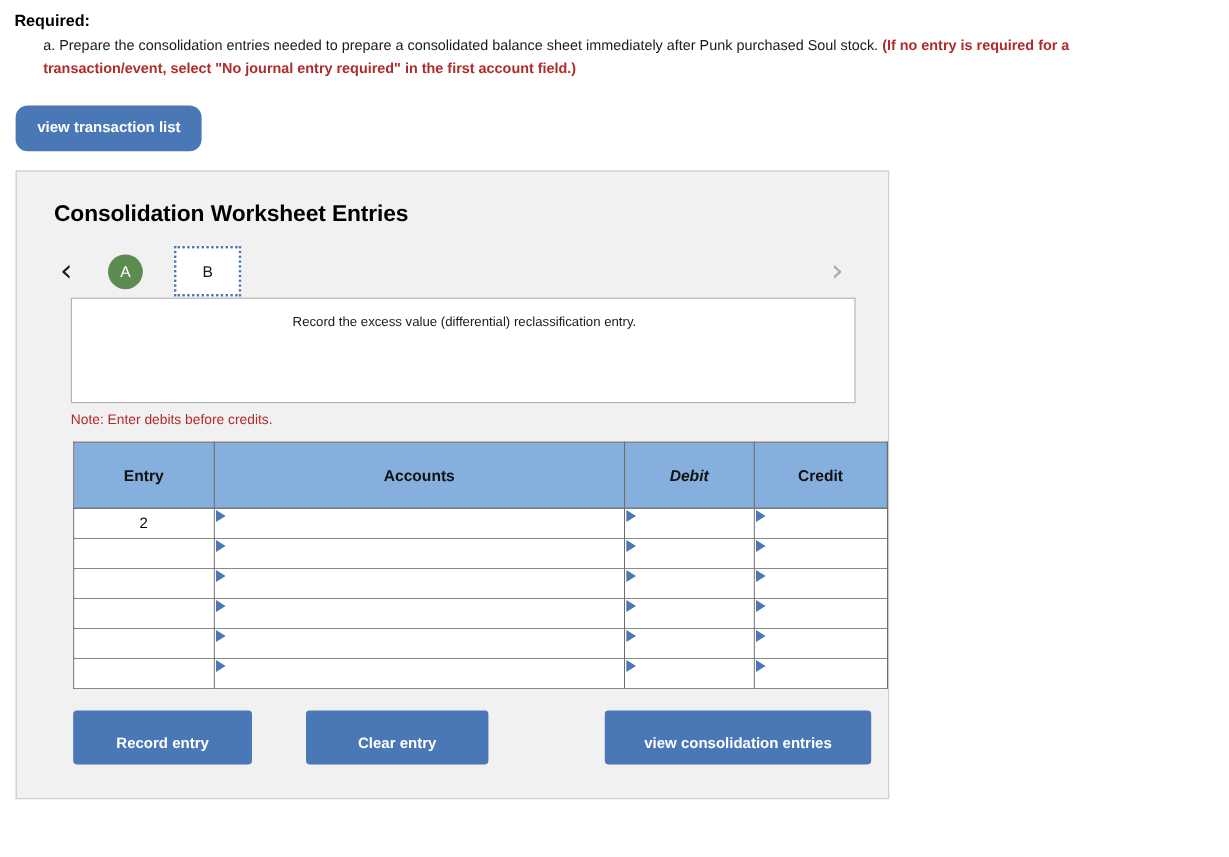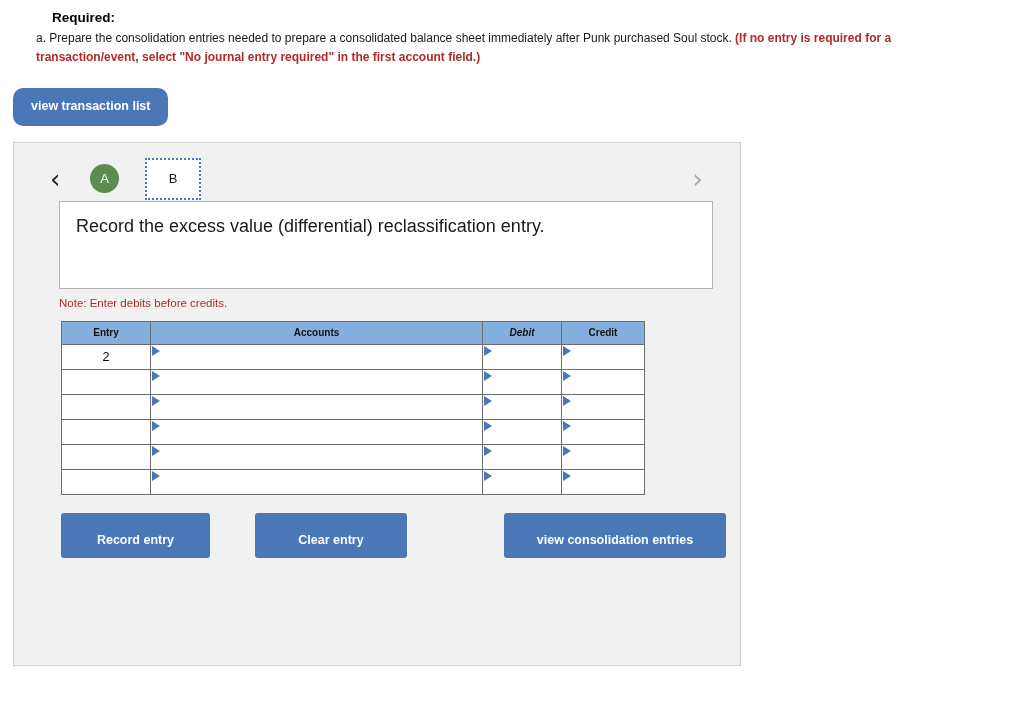--- a/index.html
+++ b/index.html
@@ -18,21 +18,20 @@
 
   
   .prompt {
     padding: 8px 28px 0 12px;
     line-height: 1.55;
   }
   .prompt-required {
     font-weight: bold;
     font-size: 13.5px;
     color: #000;
-    margin-left: 40px;
   }
   .prompt-body {
     font-size: 12px;
     color: #1a1a1a;
     margin-left: 24px;
   }
   .prompt-warn {
     color: #b02b2b;
     font-weight: bold;
   }
@@ -135,48 +134,49 @@
 
   
   .instruction-box {
     margin: 0 0 0 45px;
     width: 654px;
     height: 88px;
     background: #ffffff;
     border: 1px solid #b4b4b4;
     box-sizing: border-box;
     padding: 14px 14px 0 16px;
-    font-size: 18px;
+    font-size: 11px;
     color: #1a1a1a;
+    text-align: center;
   }
   .note {
     margin: 8px 0 0 45px;
     font-size: 11.5px;
     color: #b02b2b;
     font-weight: normal;
   }
 
   
   .jtable-wrap {
     margin: 12px 0 0 47px;
   }
   table.jtable {
     border-collapse: collapse;
     table-layout: fixed;
     background: #ffffff;
   }
   table.jtable th {
     background: #85afdd;
     color: #111111;
-    font-size: 10px;
+    font-size: 13px;
     font-weight: bold;
     height: 22px;
     border: 1px solid #6d6d6d;
     text-align: center;
-    padding: 0;
+    padding: 16px;
   }
   table.jtable td {
     border: 1px solid #6d6d6d;
     height: 24px;
     padding: 0;
     background: #ffffff;
     font-size: 12.5px;
     text-align: center;
     position: relative;
     vertical-align: middle;
@@ -229,20 +229,21 @@
     <span>a. Prepare the consolidation entries needed to prepare a consolidated balance sheet immediately after Punk purchased Soul stock. </span><span class="prompt-warn">(If no entry is required for a transaction/event, select "No journal entry required" in the first account field.)</span>
   </div>
 </div>
 
 
 <button class="btn btn-view-transaction">view transaction list</button>
 
 
 <div class="panel">
 
+  <div class="panel-title">Consolidation Worksheet Entries</div>
 
   <div class="tabstrip">
     <span class="chev chev-left">‹</span>
     <div class="tab-circle">A</div>
     <div class="tab-box">B</div>
     <span class="chev chev-right">›</span>
   </div>
 
   <div class="instruction-box">
     <span>Record the excess value (differential) reclassification entry.</span>

